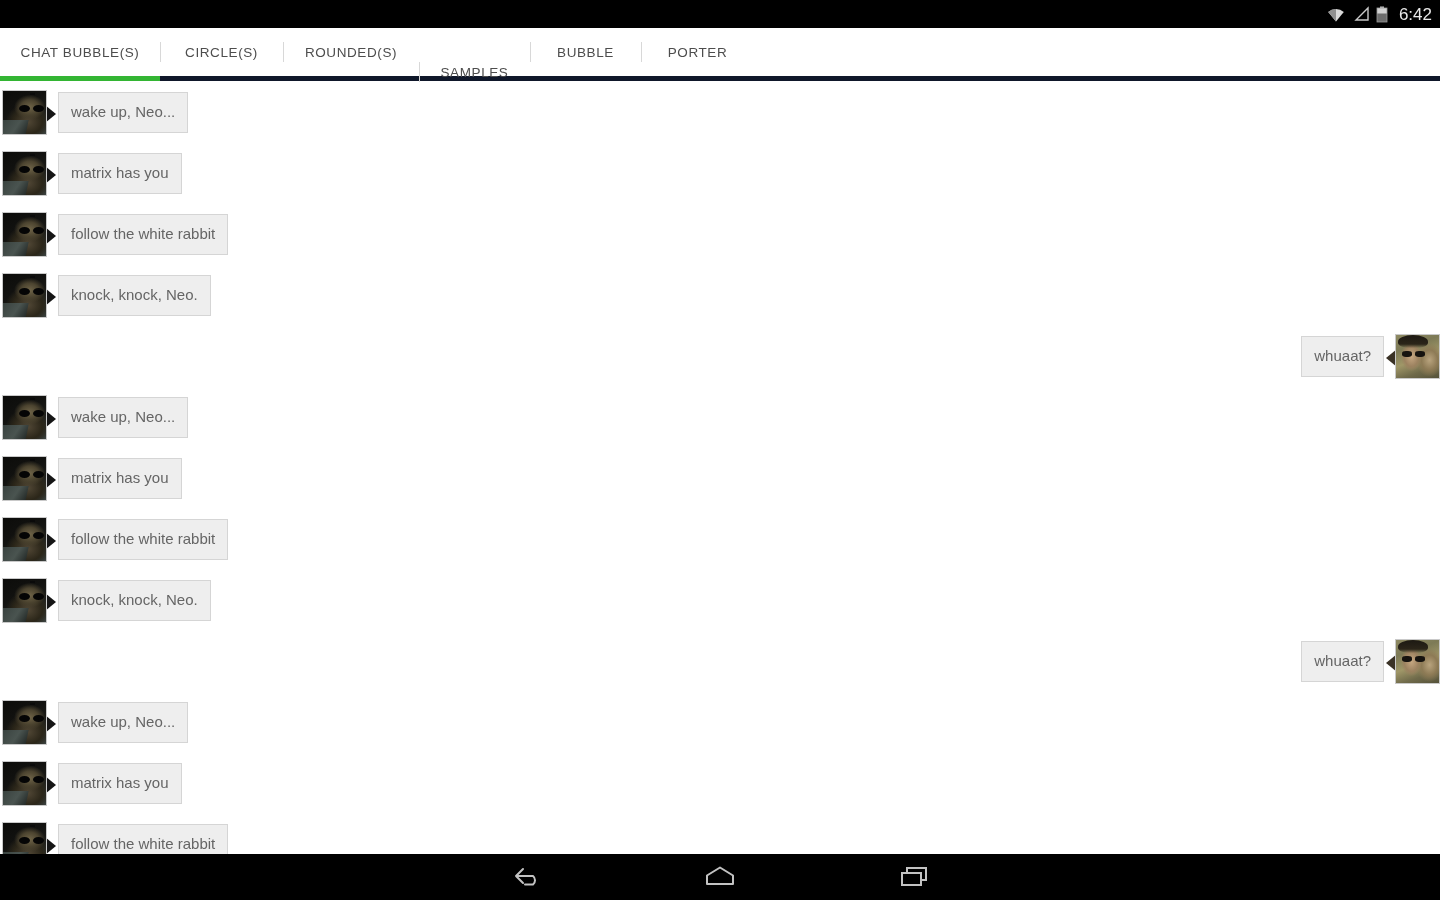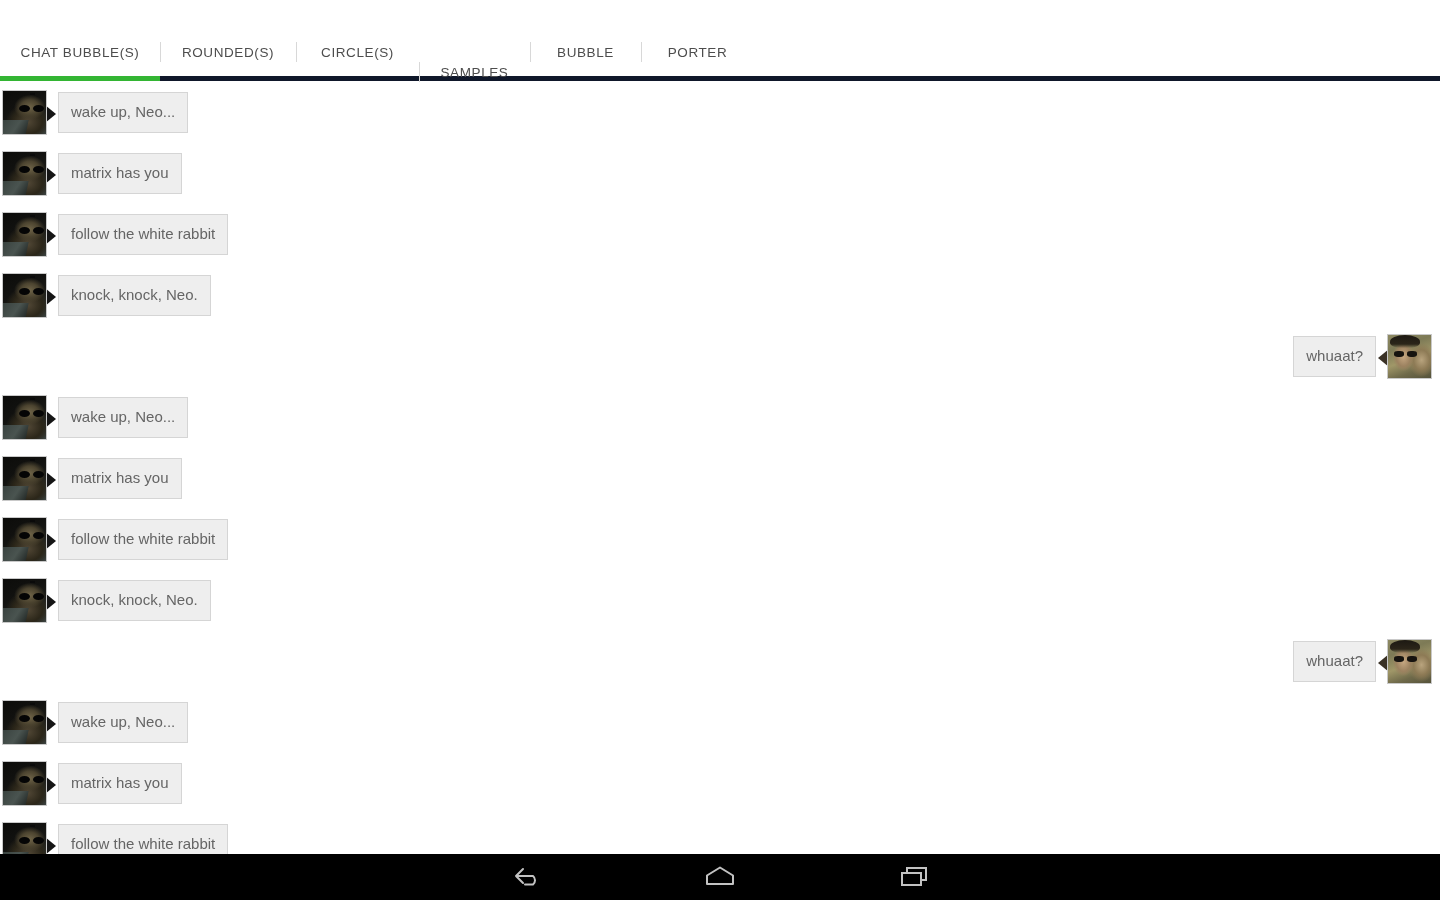--- a/index.html
+++ b/index.html
@@ -115,21 +115,20 @@
     display: flex;
     align-items: center;
     height: 61px;
   }
   .chat-row.left {
     justify-content: flex-start;
     padding-left: 2px;
   }
   .chat-row.right {
     justify-content: flex-end;
-    padding-right: 8px;
   }
 
   
   .avatar {
     position: relative;
     width: 45px;
     height: 45px;
     flex: 0 0 45px;
     overflow: hidden;
     border: 1px solid #c9c9c9;
@@ -257,30 +256,54 @@
     cursor: pointer;
     background: transparent;
     border: none;
   }
 </style>
 </head>
 <body>
 
 <div id="app">
 
+  <div class="status-bar">
+    <div class="status-icons">
+      <span>
+        <svg class="wifi-icon" width="22" height="17" viewBox="0 0 22 17">
+          <path d="M11 15.6 L3.2 6.0 A11.6 11.6 0 0 1 18.8 6.0 Z" fill="#d9d9d9"></path>
+          <path d="M11 15.6 L3.2 6.0 A11.6 11.6 0 0 1 11 3.0 Z" fill="#8f8f8f"></path>
+        </svg>
+      </span>
+      <span>
+        <svg class="signal-icon" width="17" height="16" viewBox="0 0 17 16">
+          <path d="M15 2 L15 14 L3 14 Z" fill="none" stroke="#c9c9c9" stroke-width="1.4"></path>
+        </svg>
+      </span>
+      <span>
+        <svg class="battery-icon" width="12" height="17" viewBox="0 0 12 17">
+          <rect x="4" y="0.5" width="4" height="2" fill="#bdbdbd"></rect>
+          <rect x="1" y="2" width="10" height="14" fill="#6d6d6d"></rect>
+          <rect x="1" y="2" width="10" height="5.5" fill="#d2d2d2"></rect>
+          <rect x="1" y="2" width="10" height="14" fill="none" stroke="#9a9a9a" stroke-width="0.8"></rect>
+        </svg>
+      </span>
+      <span class="status-clock">6:42</span>
+    </div>
+  </div>
 
   <div class="tab-bar" id="tab-bar">
       <button class="tab" style="width: 160px;">
         <span class="tab-label">CHAT BUBBLE(S)</span>
       </button>
+      <button class="tab" style="width: 123px;">
+        <span class="tab-label">CIRCLE(S)</span>
+      </button>
       <button class="tab" style="width: 136px;">
         <span class="tab-label">ROUNDED(S)</span>
-      </button>
-      <button class="tab" style="width: 123px;">
-        <span class="tab-label">CIRCLE(S)</span>
       </button>
       <button class="tab" style="width: 111px; margin-top: 20px;">
         <span class="tab-label">SAMPLES</span>
       </button>
       <button class="tab" style="width: 111px;">
         <span class="tab-label">BUBBLE</span>
       </button>
       <button class="tab" style="width: 104px; padding-left: 9px;">
         <span class="tab-label">PORTER</span>
       </button>

